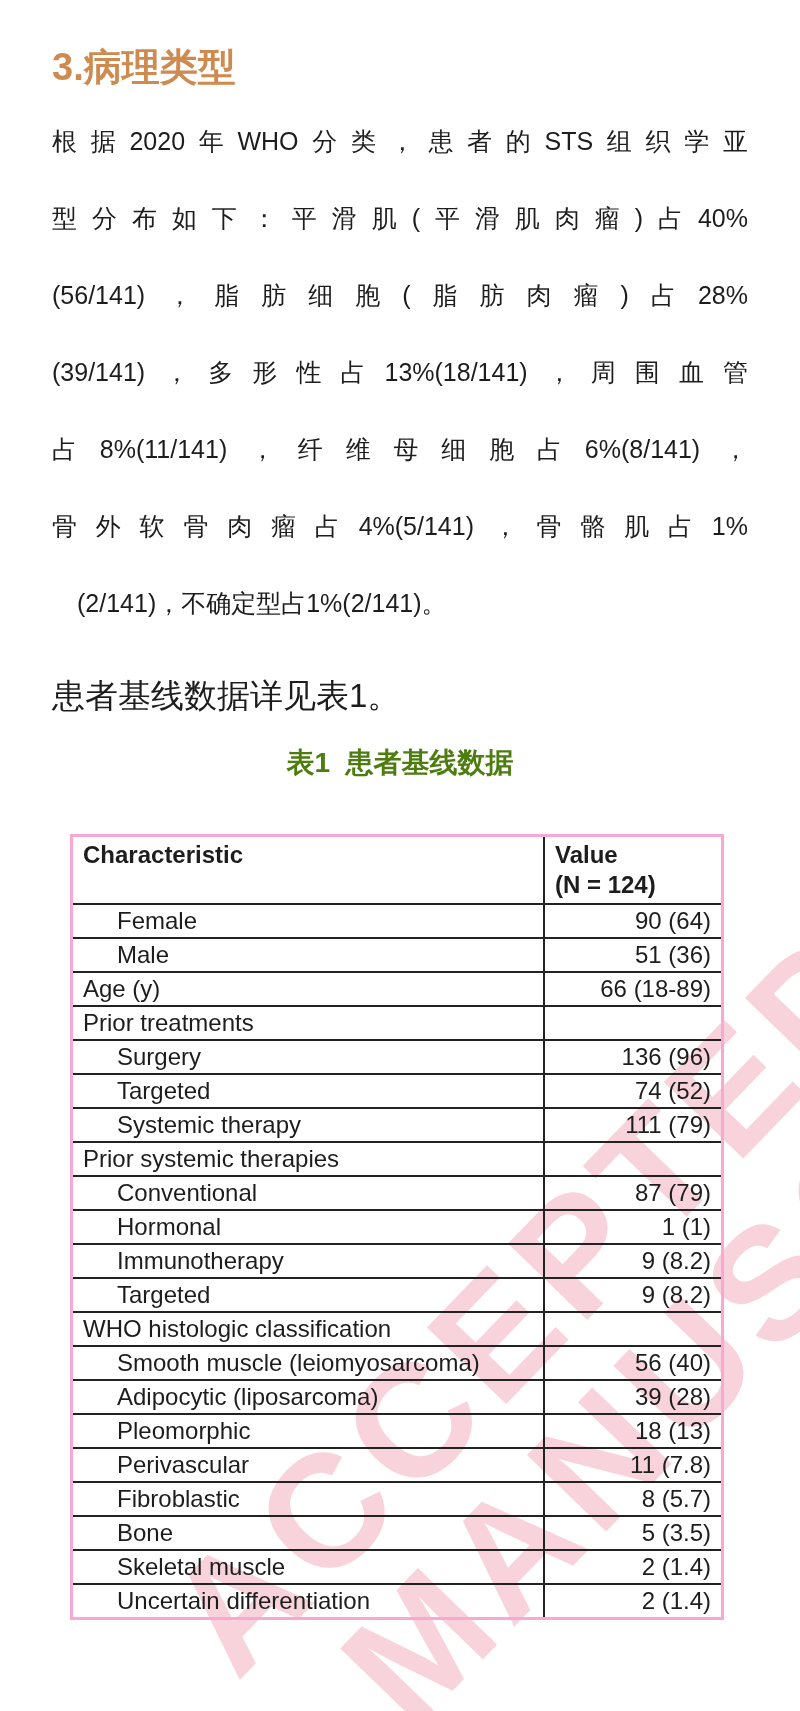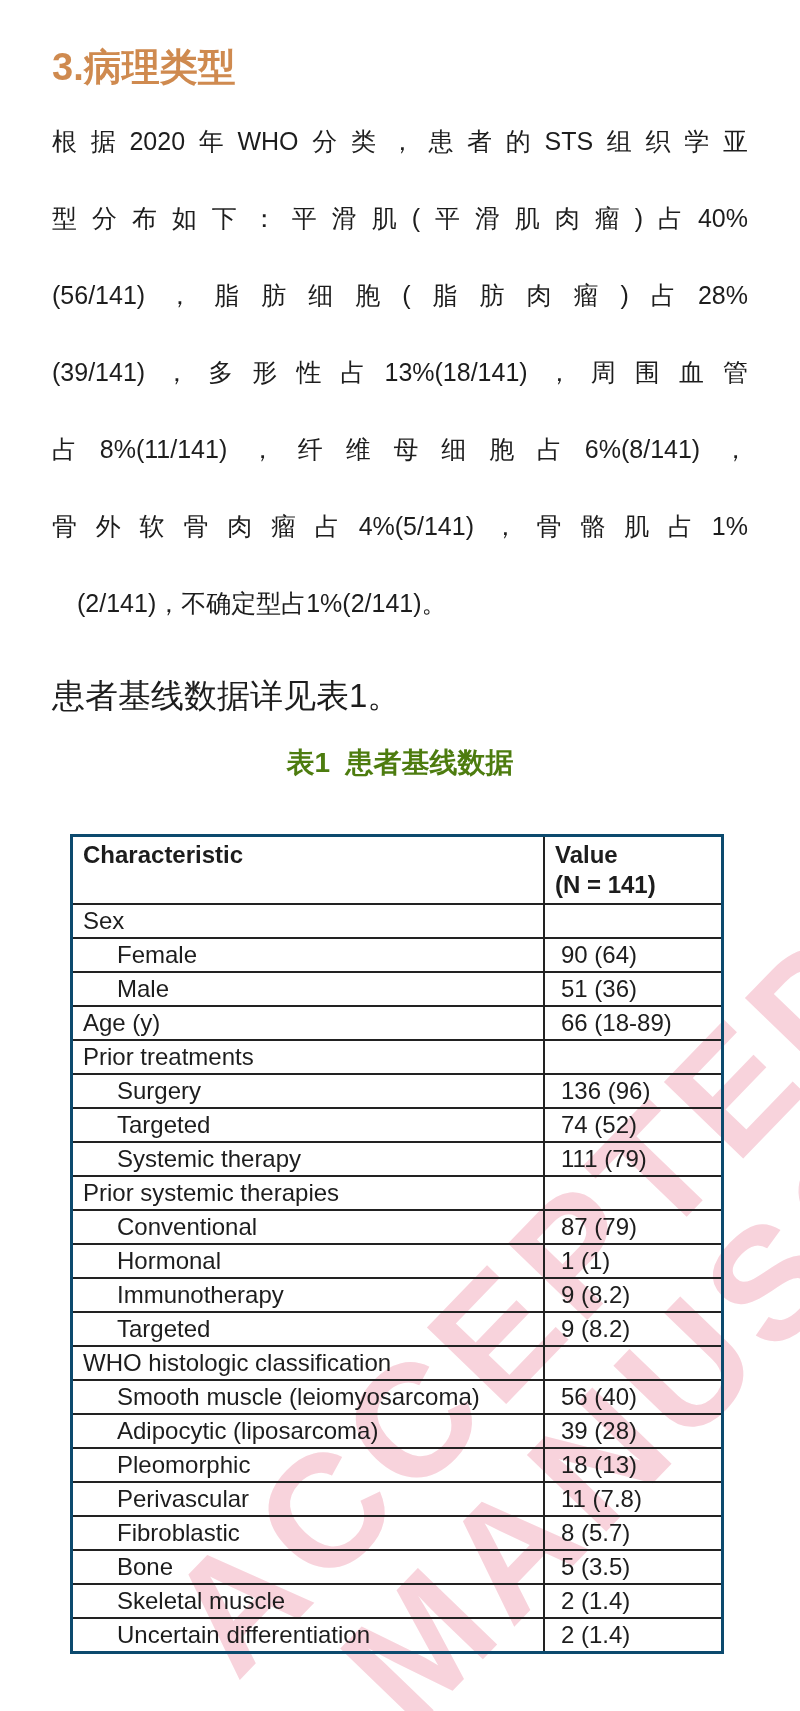--- a/index.html
+++ b/index.html
@@ -51,21 +51,21 @@
     text-align:center;
     font-size:28px;
     font-weight:bold;
     white-space:pre-wrap;
   }
   
   table.datatable {
     border-collapse:collapse;
     margin:52px 0 0 18px;
     width:654px;
-    border:3px solid #0c4a6e;
+    border:3px solid #f9a8d4;
     background:transparent;
   }
   .datatable th, .datatable td {
     border:2px solid #222222;
     background:transparent;
   }
   .datatable th {
     text-align:left;
     vertical-align:top;
     font-size:24px;
@@ -76,21 +76,21 @@
   }
   .datatable th.c2, .datatable td.c2 { width:150px; }
   .datatable td {
     font-size:24px;
     line-height:32px;
     height:32px;
     padding:0 10px;
     white-space:nowrap;
   }
   .datatable td.c1.indent { padding-left:44px; }
-  .datatable td.c2 { padding-left:16px; }
+  .datatable td.c2 { padding-left:16px;text-align:right; }
 </style>
 </head>
 <body>
 
 <div class="page">
 
   <div class="watermark-layer">
     <span class="wm wm1" style="color: rgb(248, 211, 220);">ACCEPTED</span>
     <span class="wm wm2" style="color: rgb(248, 211, 220);">MANUSCRIPT</span>
   </div>
@@ -114,30 +114,26 @@
     <div class="caption" style="color: #4d7c0f;">表1  患者基线数据</div>
 
     <table class="datatable">
       <thead>
         <tr>
           <th class="c1">
             <span>Characteristic</span>
           </th>
           <th class="c2">
             <div>Value</div>
-            <div>(N = 141)</div>
+            <div>(N = 124)</div>
           </th>
         </tr>
       </thead>
       <tbody id="tbody">
           <tr>
-            <td class="c1">Sex</td>
-            <td class="c2"></td>
-          </tr>
-          <tr>
             <td class="c1 indent">Female</td>
             <td class="c2">90 (64)</td>
           </tr>
           <tr>
             <td class="c1 indent">Male</td>
             <td class="c2">51 (36)</td>
           </tr>
           <tr>
             <td class="c1">Age (y)</td>
             <td class="c2">66 (18-89)</td>

